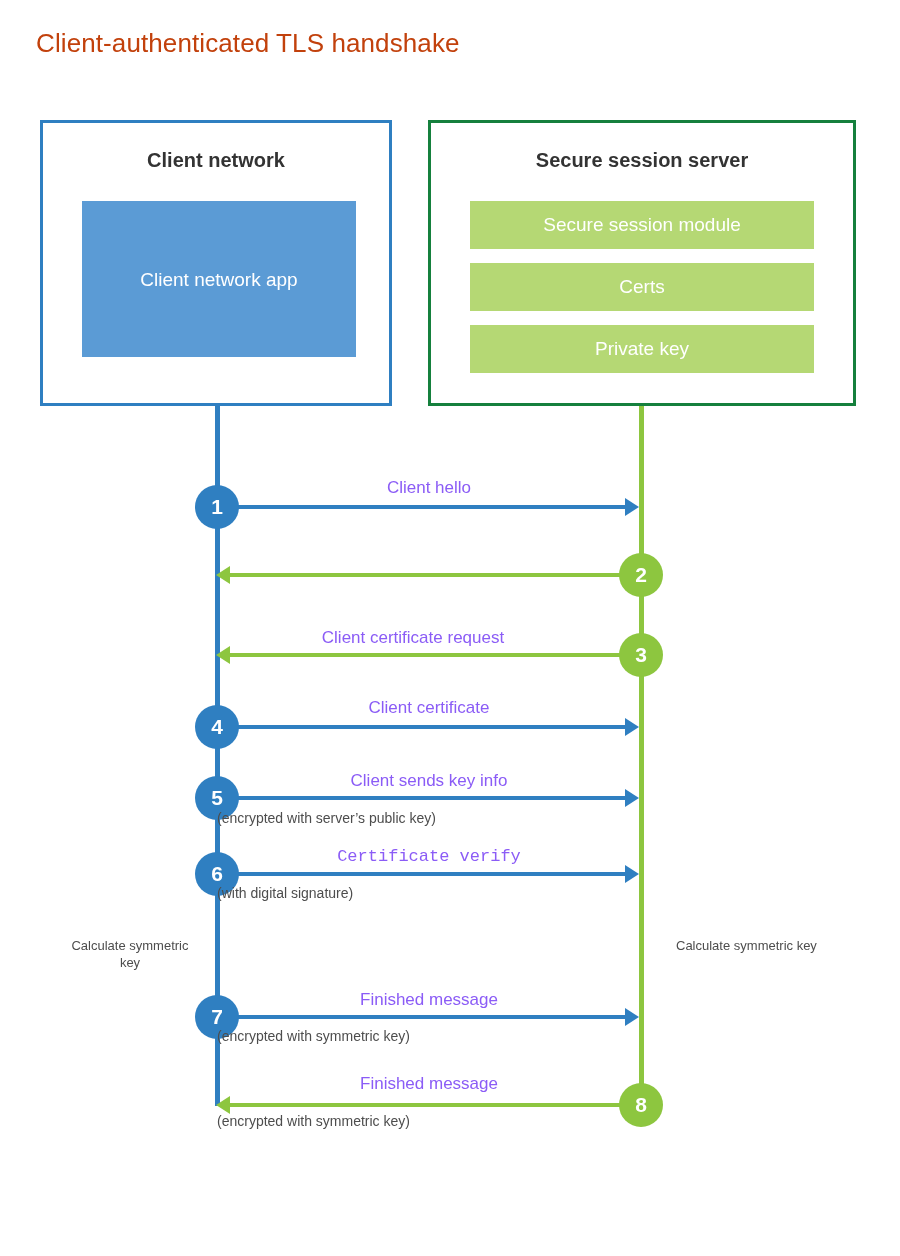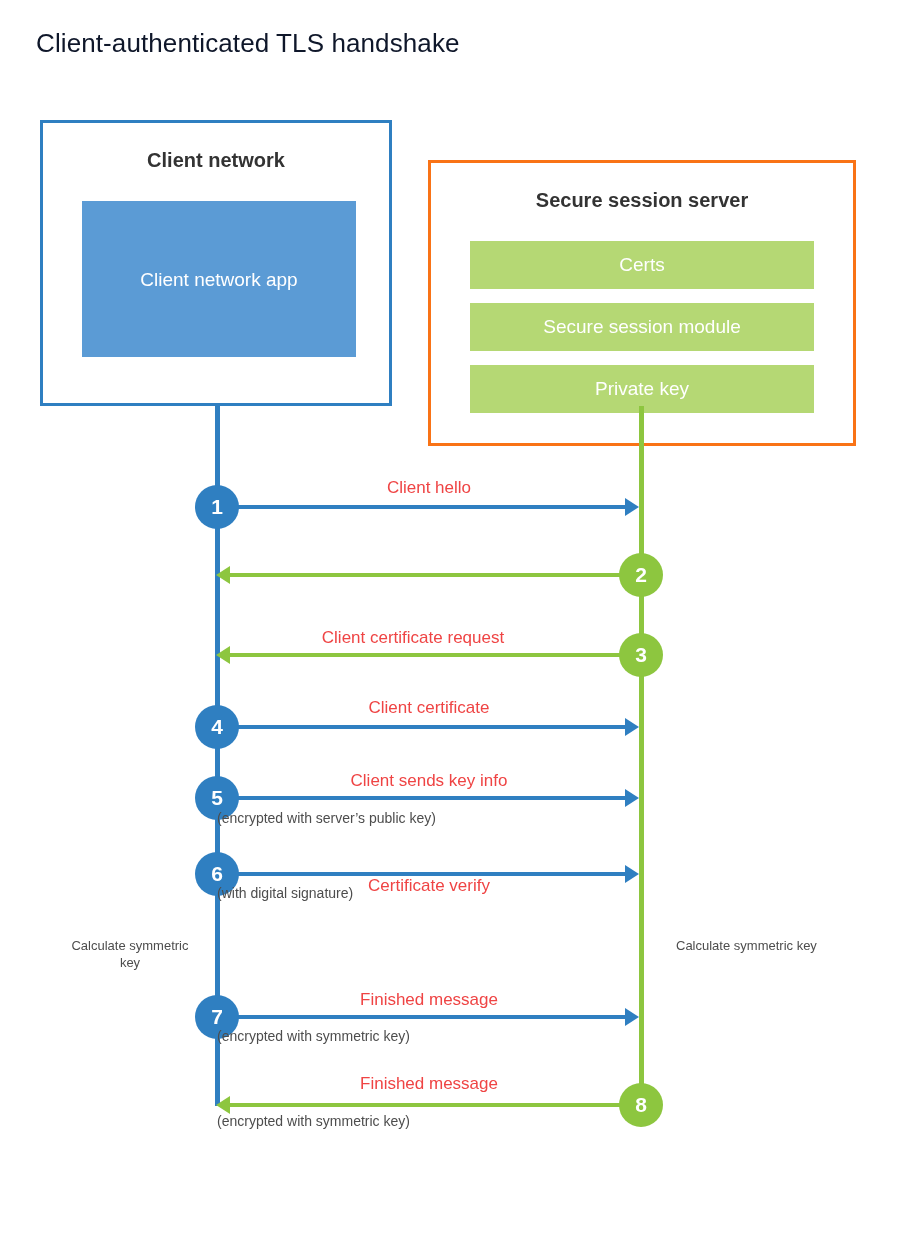--- a/index.html
+++ b/index.html
@@ -20,21 +20,21 @@
     overflow: hidden;
   }
 
   
   .page-title {
     position: absolute;
     left: 36px;
     top: 28px;
     font-size: 26px;
     font-weight: 400;
-    color: #0f172a;
+    color: #c2410c;
     letter-spacing: 0.1px;
     white-space: nowrap;
   }
 
   
   .party-box {
     position: absolute;
     background: #ffffff;
     box-sizing: border-box;
   }
@@ -43,22 +43,21 @@
     top: 120px;
     width: 352px;
     height: 286px;
     border: 3px solid #2f7fc1;
   }
   .party-box.server {
     left: 428px;
     top: 120px;
     width: 428px;
     height: 286px;
-    border: 3px solid #f97316;
-    margin-top: 40px;
+    border: 3px solid #15803d;
   }
   .party-title {
     position: absolute;
     left: 0;
     top: 26px;
     width: 100%;
     text-align: center;
     font-size: 20px;
     font-weight: bold;
     color: #333333;
@@ -145,21 +144,21 @@
     display: flex;
     align-items: center;
     justify-content: center;
   }
   .step-badge.blue { background: #2f7fc1; }
   .step-badge.green { background: #8dc63f; }
 
   .msg-label {
     position: absolute;
     font-size: 17px;
-    color: #ef4444;
+    color: #8b5cf6;
     white-space: nowrap;
     text-align: center;
   }
   .msg-sublabel {
     position: absolute;
     font-size: 14px;
     color: #4d4d4d;
     white-space: nowrap;
     text-align: left;
   }
@@ -183,22 +182,22 @@
   <div class="page-title">Client-authenticated TLS handshake</div>
 
   <div class="party-box client">
     <div class="party-title">Client network</div>
     <div class="client-app">Client network app</div>
   </div>
 
   <div class="party-box server">
     <div class="party-title">Secure session server</div>
     <div class="server-items">
+      <div class="server-item">Secure session module</div>
       <div class="server-item">Certs</div>
-      <div class="server-item">Secure session module</div>
       <div class="server-item">Private key</div>
     </div>
   </div>
 
   <div class="lifeline client-line"></div>
   <div class="lifeline server-line"></div>
 
   <div class="msg-label" style="left:217px; top:478px; width:424px;">Client hello</div>
   <div class="msg-line blue" style="left:217px; top:505px; width:410px;"></div>
   <div class="arrow-head right blue" style="left:625px; top:498px;"></div>
@@ -217,21 +216,21 @@
   <div class="msg-line blue" style="left:217px; top:725px; width:410px;"></div>
   <div class="arrow-head right blue" style="left:625px; top:718px;"></div>
   <div class="step-badge blue" style="left:195px; top:705px;">4</div>
 
   <div class="msg-label" style="left:217px; top:771px; width:424px;">Client sends key info</div>
   <div class="msg-line blue" style="left:217px; top:796px; width:410px;"></div>
   <div class="arrow-head right blue" style="left:625px; top:789px;"></div>
   <div class="step-badge blue" style="left:195px; top:776px;">5</div>
   <div class="msg-sublabel" style="left:217px; top:810px; width:424px;">(encrypted with server’s public key)</div>
 
-  <div class="msg-label" style="left:217px; top:876px; width:424px;">Certificate verify</div>
+  <div class="msg-label" style="left:217px; top:847px; width:424px;font-family:Liberation Mono, monospace;">Certificate verify</div>
   <div class="msg-line blue" style="left:217px; top:872px; width:410px;"></div>
   <div class="arrow-head right blue" style="left:625px; top:865px;"></div>
   <div class="step-badge blue" style="left:195px; top:852px;">6</div>
   <div class="msg-sublabel" style="left:217px; top:885px; width:424px;">(with digital signature)</div>
 
   <div class="msg-label" style="left:217px; top:990px; width:424px;">Finished message</div>
   <div class="msg-line blue" style="left:217px; top:1015px; width:410px;"></div>
   <div class="arrow-head right blue" style="left:625px; top:1008px;"></div>
   <div class="step-badge blue" style="left:195px; top:995px;">7</div>
   <div class="msg-sublabel" style="left:217px; top:1028px; width:424px;">(encrypted with symmetric key)</div>

